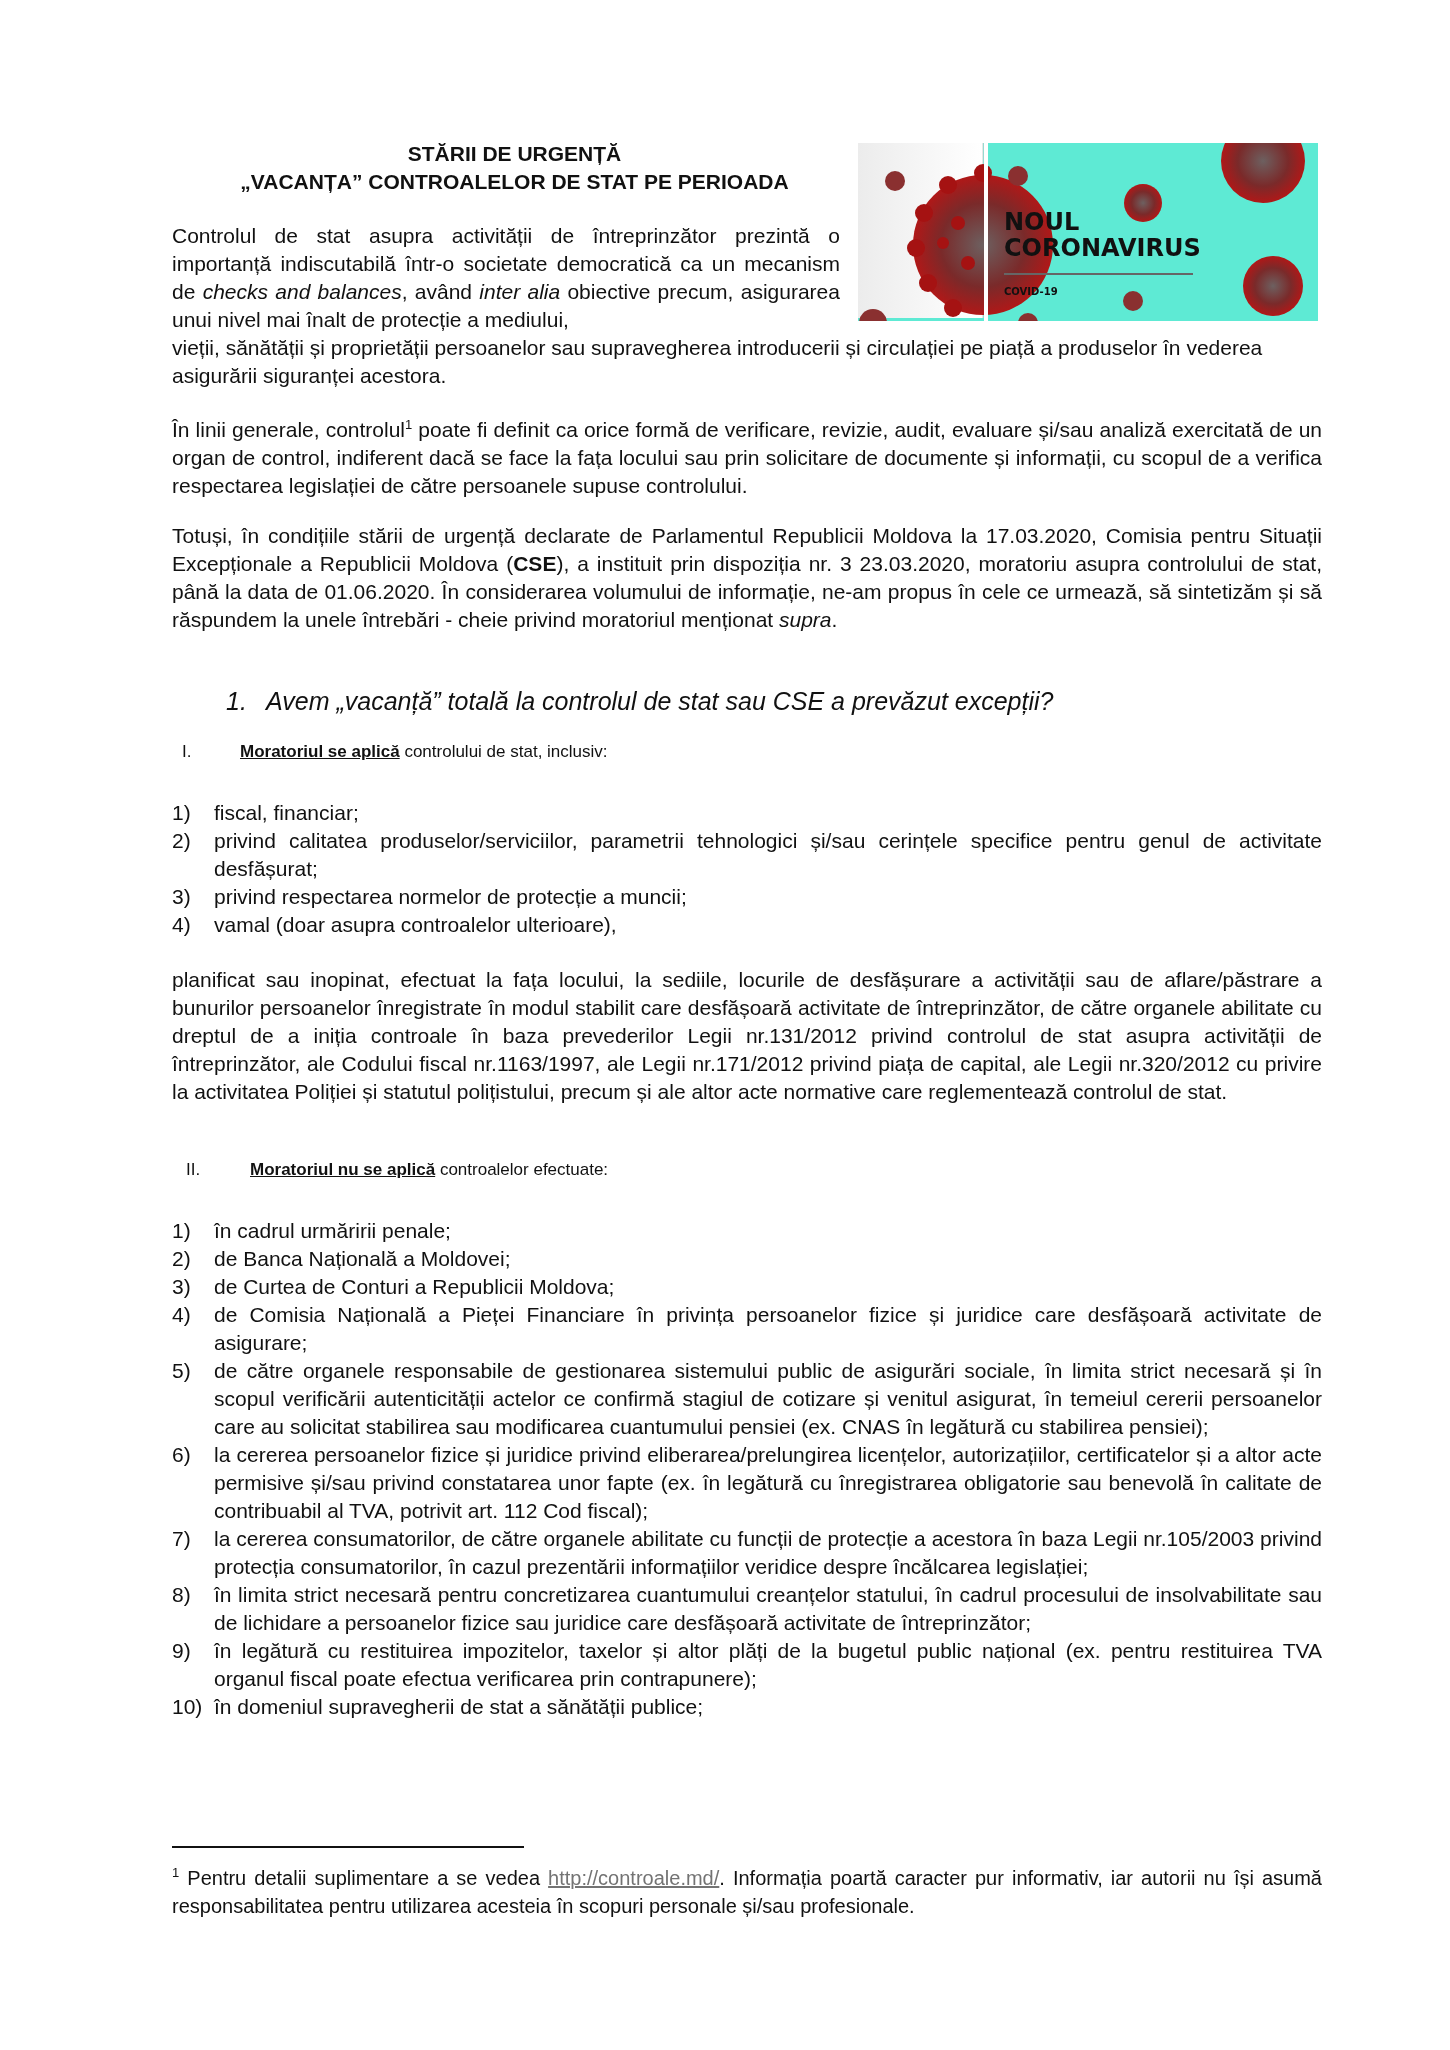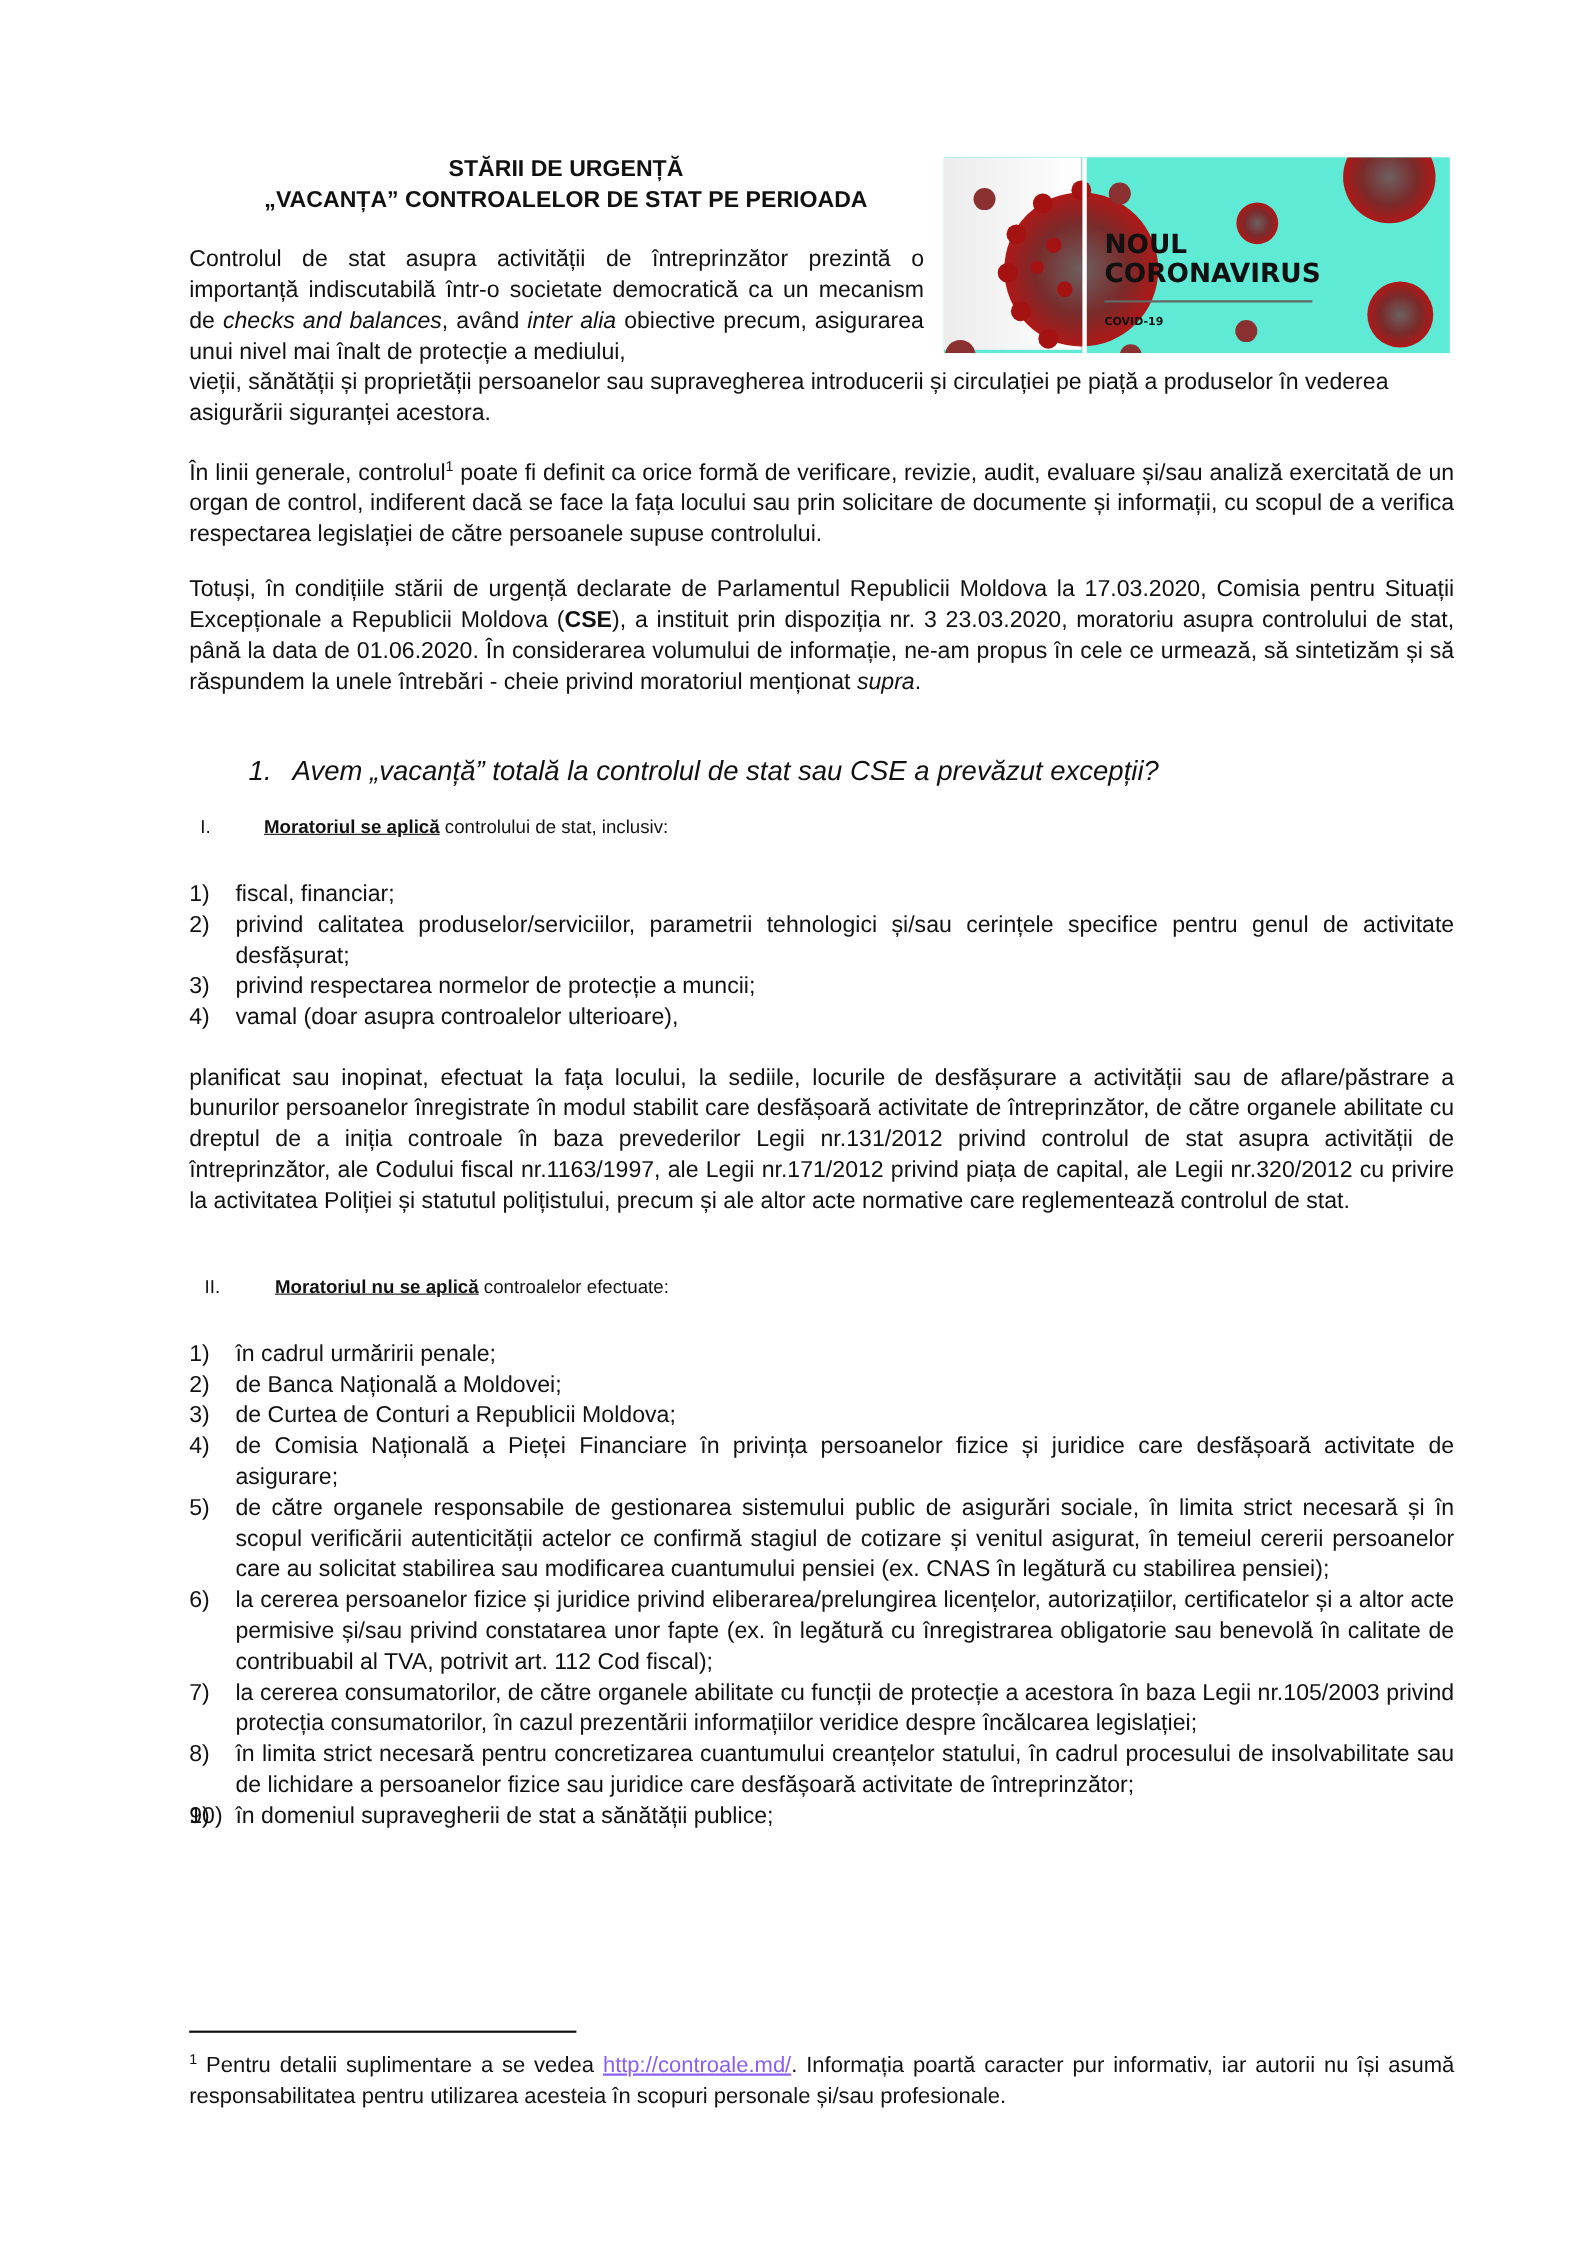--- a/index.html
+++ b/index.html
@@ -16,21 +16,21 @@
   .q { font-style: italic; font-size: 25px; padding-left: 54px; margin: 0; }
   .q .num { display: inline-block; width: 40px; }
   .sec { font-size: 17px; margin: 0; }
   .sec .rn { display: inline-block; width: 58px; padding-left: 10px; }
   .sec b { text-decoration: underline; }
   ol.items { list-style: none; margin: 0; padding: 0; }
   ol.items li { position: relative; padding-left: 42px; font-size: 21px; line-height: 28px; text-align: justify; }
   ol.items li .n { position: absolute; left: 0; top: 0; }
   .fn-rule { position: absolute; left: 0; top: 1846px; width: 352px; border-top: 2px solid #111; }
   .footnote { position: absolute; left: 0; top: 1864px; width: 1150px; font-size: 20px; line-height: 28px; text-align: justify; }
-  .footnote a { color: #8b5cf6; text-decoration: underline; }
+  .footnote a { color: #737373; text-decoration: underline; }
   sup { font-size: 13px; line-height: 0; }
 </style>
 </head>
 <body>
 
 <div class="page">
 
   <div class="title">
     <div>STĂRII DE URGENȚĂ</div>
     <div>„VACANȚA” CONTROALELOR DE STAT PE PERIOADA</div>
@@ -122,21 +122,21 @@
   <div class="block" style="top:1217px">
     <ol class="items" id="list2">
         <li><span class="n">1)</span><span>în cadrul urmăririi penale;</span></li>
         <li><span class="n">2)</span><span>de Banca Națională a Moldovei;</span></li>
         <li><span class="n">3)</span><span>de Curtea de Conturi a Republicii Moldova;</span></li>
         <li><span class="n">4)</span><span>de Comisia Națională a Pieței Financiare în privința persoanelor fizice și juridice care desfășoară activitate de asigurare;</span></li>
         <li><span class="n">5)</span><span>de către organele responsabile de gestionarea sistemului public de asigurări sociale, în limita strict necesară și în scopul verificării autenticității actelor ce confirmă stagiul de cotizare și venitul asigurat, în temeiul cererii persoanelor care au solicitat stabilirea sau modificarea cuantumului pensiei (ex. CNAS în legătură cu stabilirea pensiei);</span></li>
         <li><span class="n">6)</span><span>la cererea persoanelor fizice și juridice privind eliberarea/prelungirea licențelor, autorizațiilor, certificatelor și a altor acte permisive și/sau privind constatarea unor fapte (ex. în legătură cu înregistrarea obligatorie sau benevolă în calitate de contribuabil al TVA, potrivit art. 112 Cod fiscal);</span></li>
         <li><span class="n">7)</span><span>la cererea consumatorilor, de către organele abilitate cu funcții de protecție a acestora în baza Legii nr.105/2003 privind protecția consumatorilor, în cazul prezentării informațiilor veridice despre încălcarea legislației;</span></li>
         <li><span class="n">8)</span><span>în limita strict necesară pentru concretizarea cuantumului creanțelor statului, în cadrul procesului de insolvabilitate sau de lichidare a persoanelor fizice sau juridice care desfășoară activitate de întreprinzător;</span></li>
-        <li><span class="n">9)</span></li>
+        <li><span class="n">9)</span><span>în legătură cu restituirea impozitelor, taxelor și altor plăți de la bugetul public național (ex. pentru restituirea TVA organul fiscal poate efectua verificarea prin contrapunere);</span></li>
         <li><span class="n">10)</span><span>în domeniul supravegherii de stat a sănătății publice;</span></li>
       </ol>
   </div>
 
   <div class="fn-rule"></div>
   <div class="footnote">
     <sup>1</sup><span> Pentru detalii suplimentare a se vedea </span><a>http://controale.md/</a><span>. Informația poartă caracter pur informativ, iar autorii nu își asumă responsabilitatea pentru utilizarea acesteia în scopuri personale și/sau profesionale.</span>
   </div>
 </div>
 

